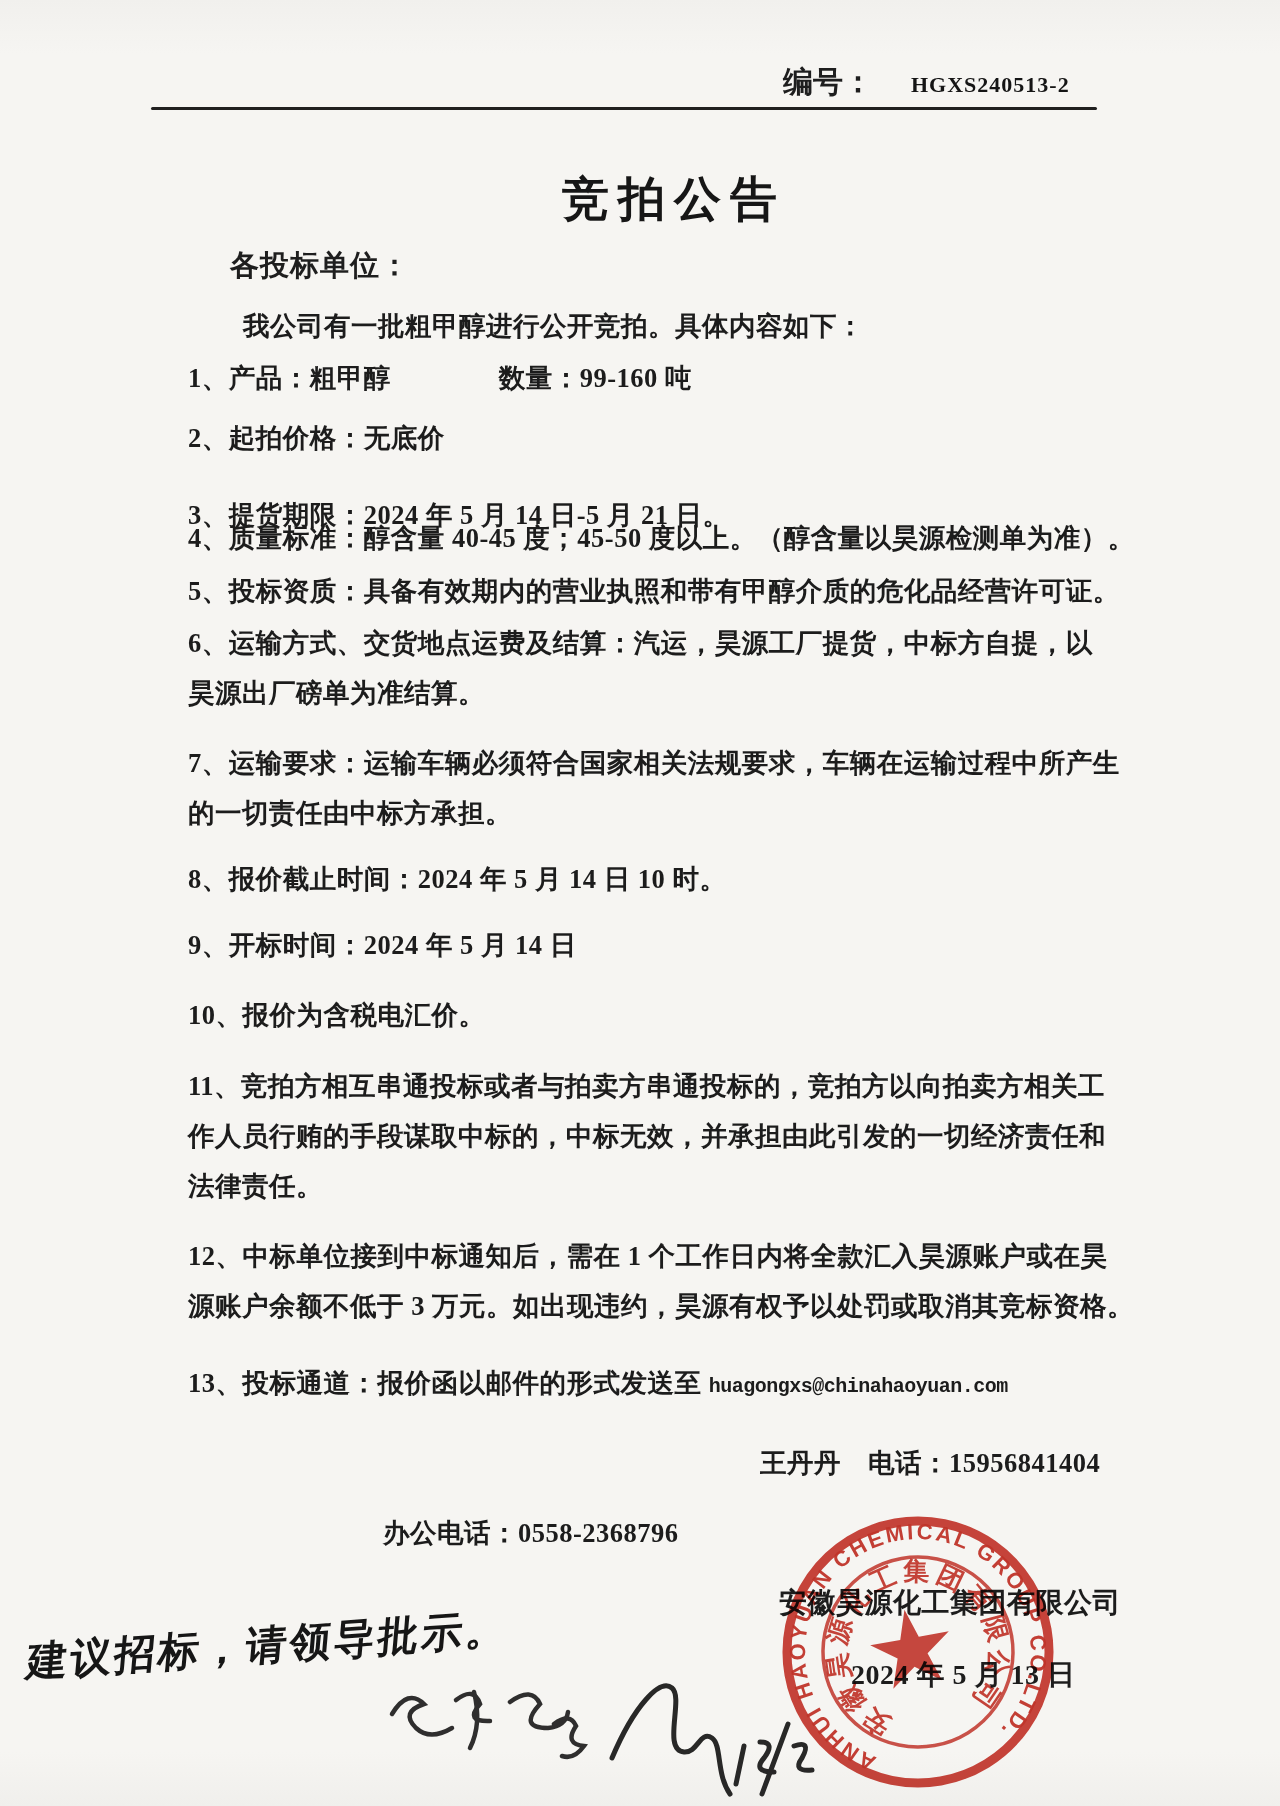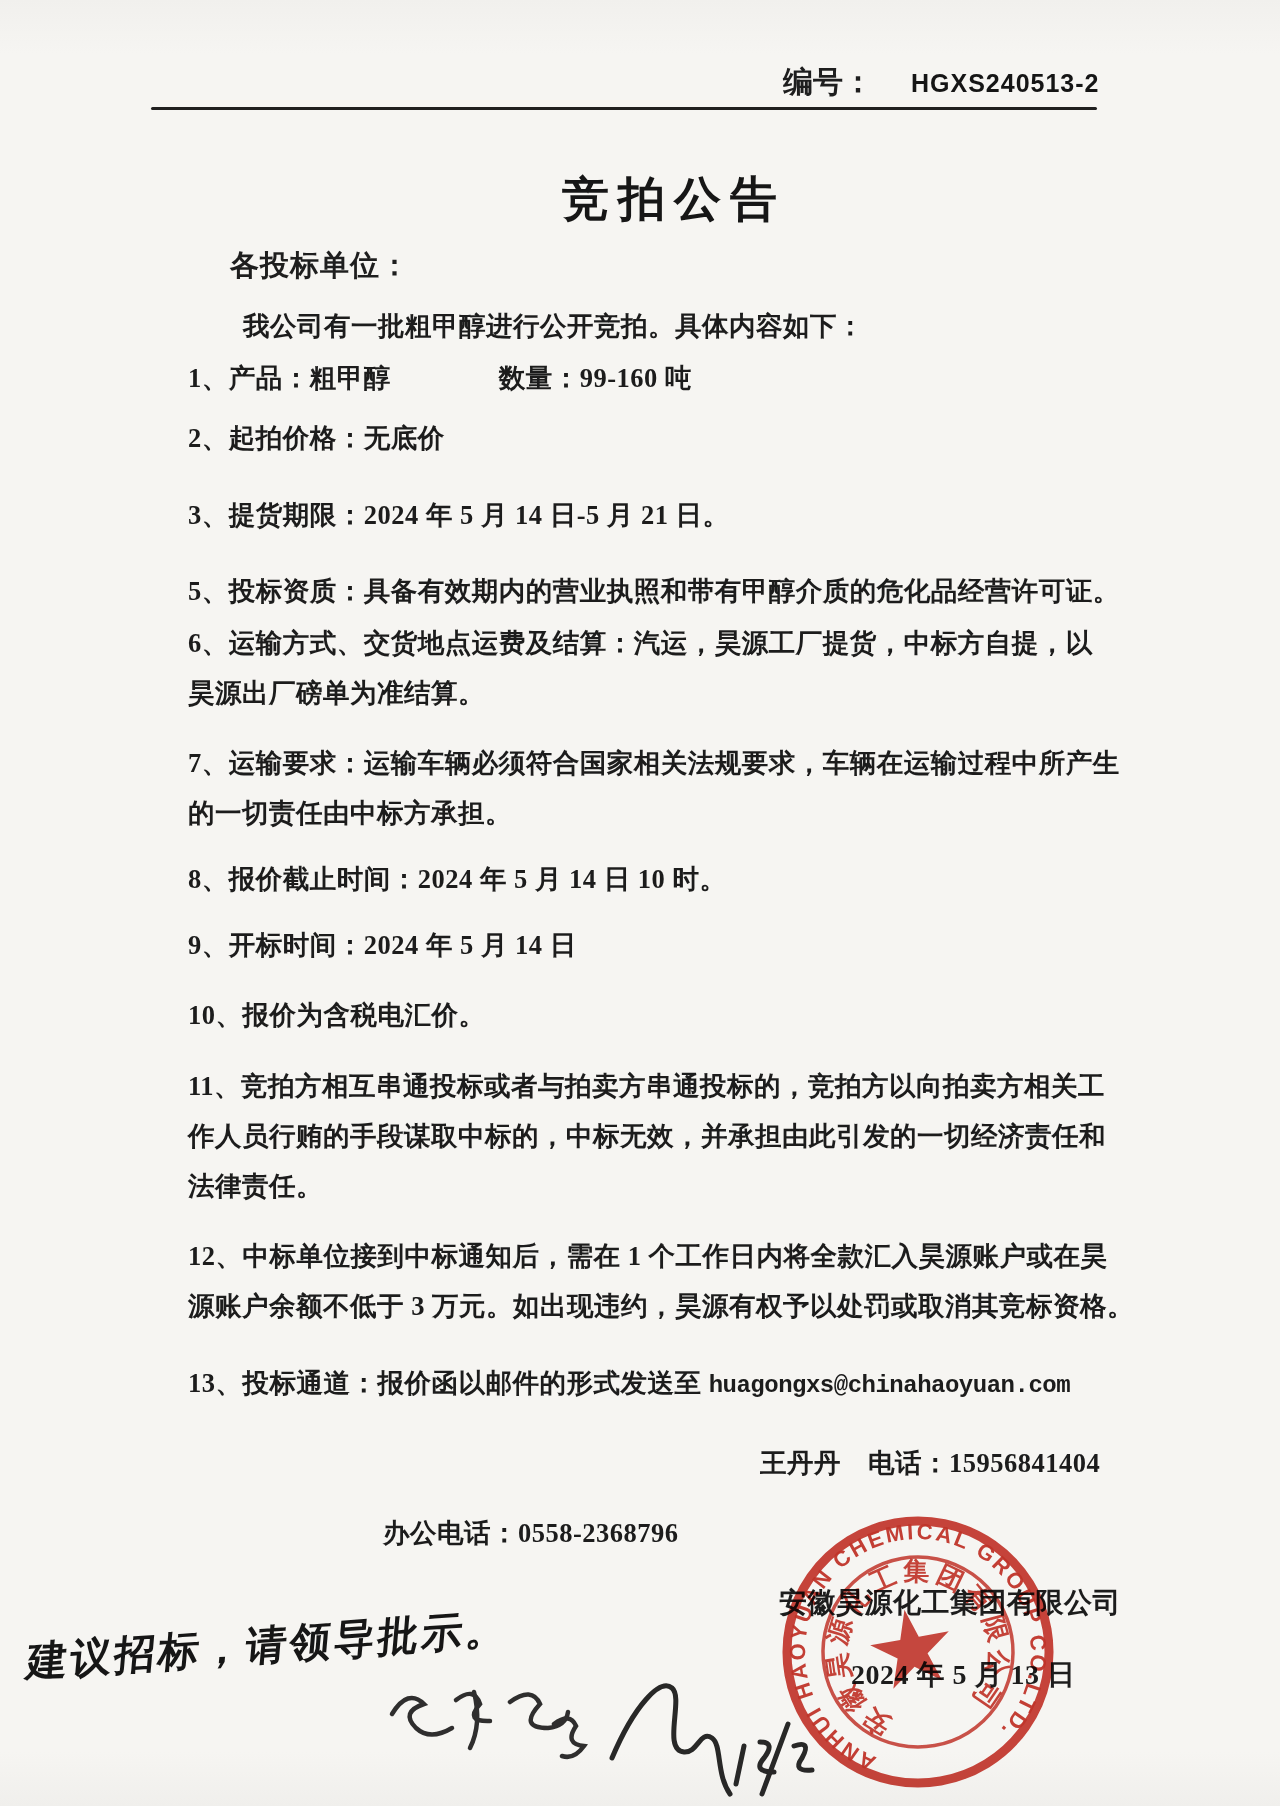--- a/index.html
+++ b/index.html
@@ -4,34 +4,34 @@
 <style>
   html,body{margin:0;padding:0;background:#dddbd7;}
   .page{
     position:relative;width:1280px;height:1806px;margin:0 auto;overflow:hidden;
     background:linear-gradient(180deg,#f1f0ed 0%,#f6f5f2 3%,#f6f5f2 97%,#f0efec 100%);
     font-family:"Liberation Serif","DejaVu Serif",serif;color:#1e1e1e;padding-left:40px;
   }
   .abs{position:absolute;}
   .docno{top:62px;left:783px;display:flex;gap:38px;align-items:baseline;
     font-size:30px;font-weight:700;}
-  .docno .val{font-family:Liberation Sans, sans-serif;font-size:25px;letter-spacing:1px;color:#151515;}
+  .docno .val{font-family:Liberation Serif, serif;font-size:22px;letter-spacing:1px;color:#151515;}
   .rule{top:107px;left:151px;width:946px;height:3px;background:#20201f;border-radius:2px;}
   .title{top:168px;left:0;width:100%;text-align:center;font-size:47px;font-weight:800;
     letter-spacing:9px;transform:translateX(14px);color:#161616;}
   .salut{top:246px;left:188px;font-size:29px;font-weight:700;letter-spacing:1px;margin-left:42px;}
   .para{font-size:26.5px;font-weight:700;line-height:50px;letter-spacing:0.5px;
     white-space:pre-line;width:1012px;color:#1c1c1c;}
   .intro{top:301px;left:243px;}
   .item{left:188px;}
   #it0{top:353px}#it1{top:413px}#it2{top:490px}#it3{top:513px}#it4{top:566px}
   #it5{top:618px}#it6{top:738px}#it7{top:854px}#it8{top:920px}#it9{top:990px}
   #it10{top:1061px}#it11{top:1231px}
   .item13{top:1358px;left:188px;white-space:nowrap;width:auto;}
-  .email{font-family:"Liberation Mono","DejaVu Sans Mono",monospace;font-size:24px;
+  .email{font-family:"Liberation Mono","DejaVu Sans Mono",monospace;font-size:20px;
     font-weight:700;letter-spacing:-0.5px;}
   .c1{top:1438px;left:188px;}
   .c2{top:1438px;left:760px;}
   .office{top:1508px;left:383px;}
   .company{top:1578px;left:779px;font-size:28px;}
   .date{top:1650px;left:851px;font-size:28px;text-align:right;}
   .line{white-space:nowrap;width:auto;}
   .note{top:1618px;left:26px;font-size:41px;font-weight:700;color:#161616;
     transform:rotate(-4deg) skewX(-9deg);letter-spacing:3px;white-space:nowrap;
     font-family:"Liberation Serif","DejaVu Serif",serif;}
@@ -51,20 +51,21 @@
 
   <div class="abs title">竞拍公告</div>
 
   <div class="abs salut">各投标单位：</div>
 
   <div class="abs para intro">我公司有一批粗甲醇进行公开竞拍。具体内容如下：</div>
 
   <div class="abs para item" id="it0">1、产品：粗甲醇　　　　数量：99-160 吨</div>
   <div class="abs para item" id="it1">2、起拍价格：无底价</div>
   <div class="abs para item" id="it2">3、提货期限：2024 年 5 月 14 日-5 月 21 日。</div>
+  <div class="abs para item" id="it3">4、质量标准：醇含量 40-45 度；45-50 度以上。（醇含量以昊源检测单为准）。</div>
   <div class="abs para item" id="it4">5、投标资质：具备有效期内的营业执照和带有甲醇介质的危化品经营许可证。</div>
   <div class="abs para item" id="it5">6、运输方式、交货地点运费及结算：汽运，昊源工厂提货，中标方自提，以
 昊源出厂磅单为准结算。</div>
   <div class="abs para item" id="it6">7、运输要求：运输车辆必须符合国家相关法规要求，车辆在运输过程中所产生
 的一切责任由中标方承担。</div>
   <div class="abs para item" id="it7">8、报价截止时间：2024 年 5 月 14 日 10 时。</div>
   <div class="abs para item" id="it8">9、开标时间：2024 年 5 月 14 日</div>
   <div class="abs para item" id="it9">10、报价为含税电汇价。</div>
   <div class="abs para item" id="it10">11、竞拍方相互串通投标或者与拍卖方串通投标的，竞拍方以向拍卖方相关工
 作人员行贿的手段谋取中标的，中标无效，并承担由此引发的一切经济责任和

